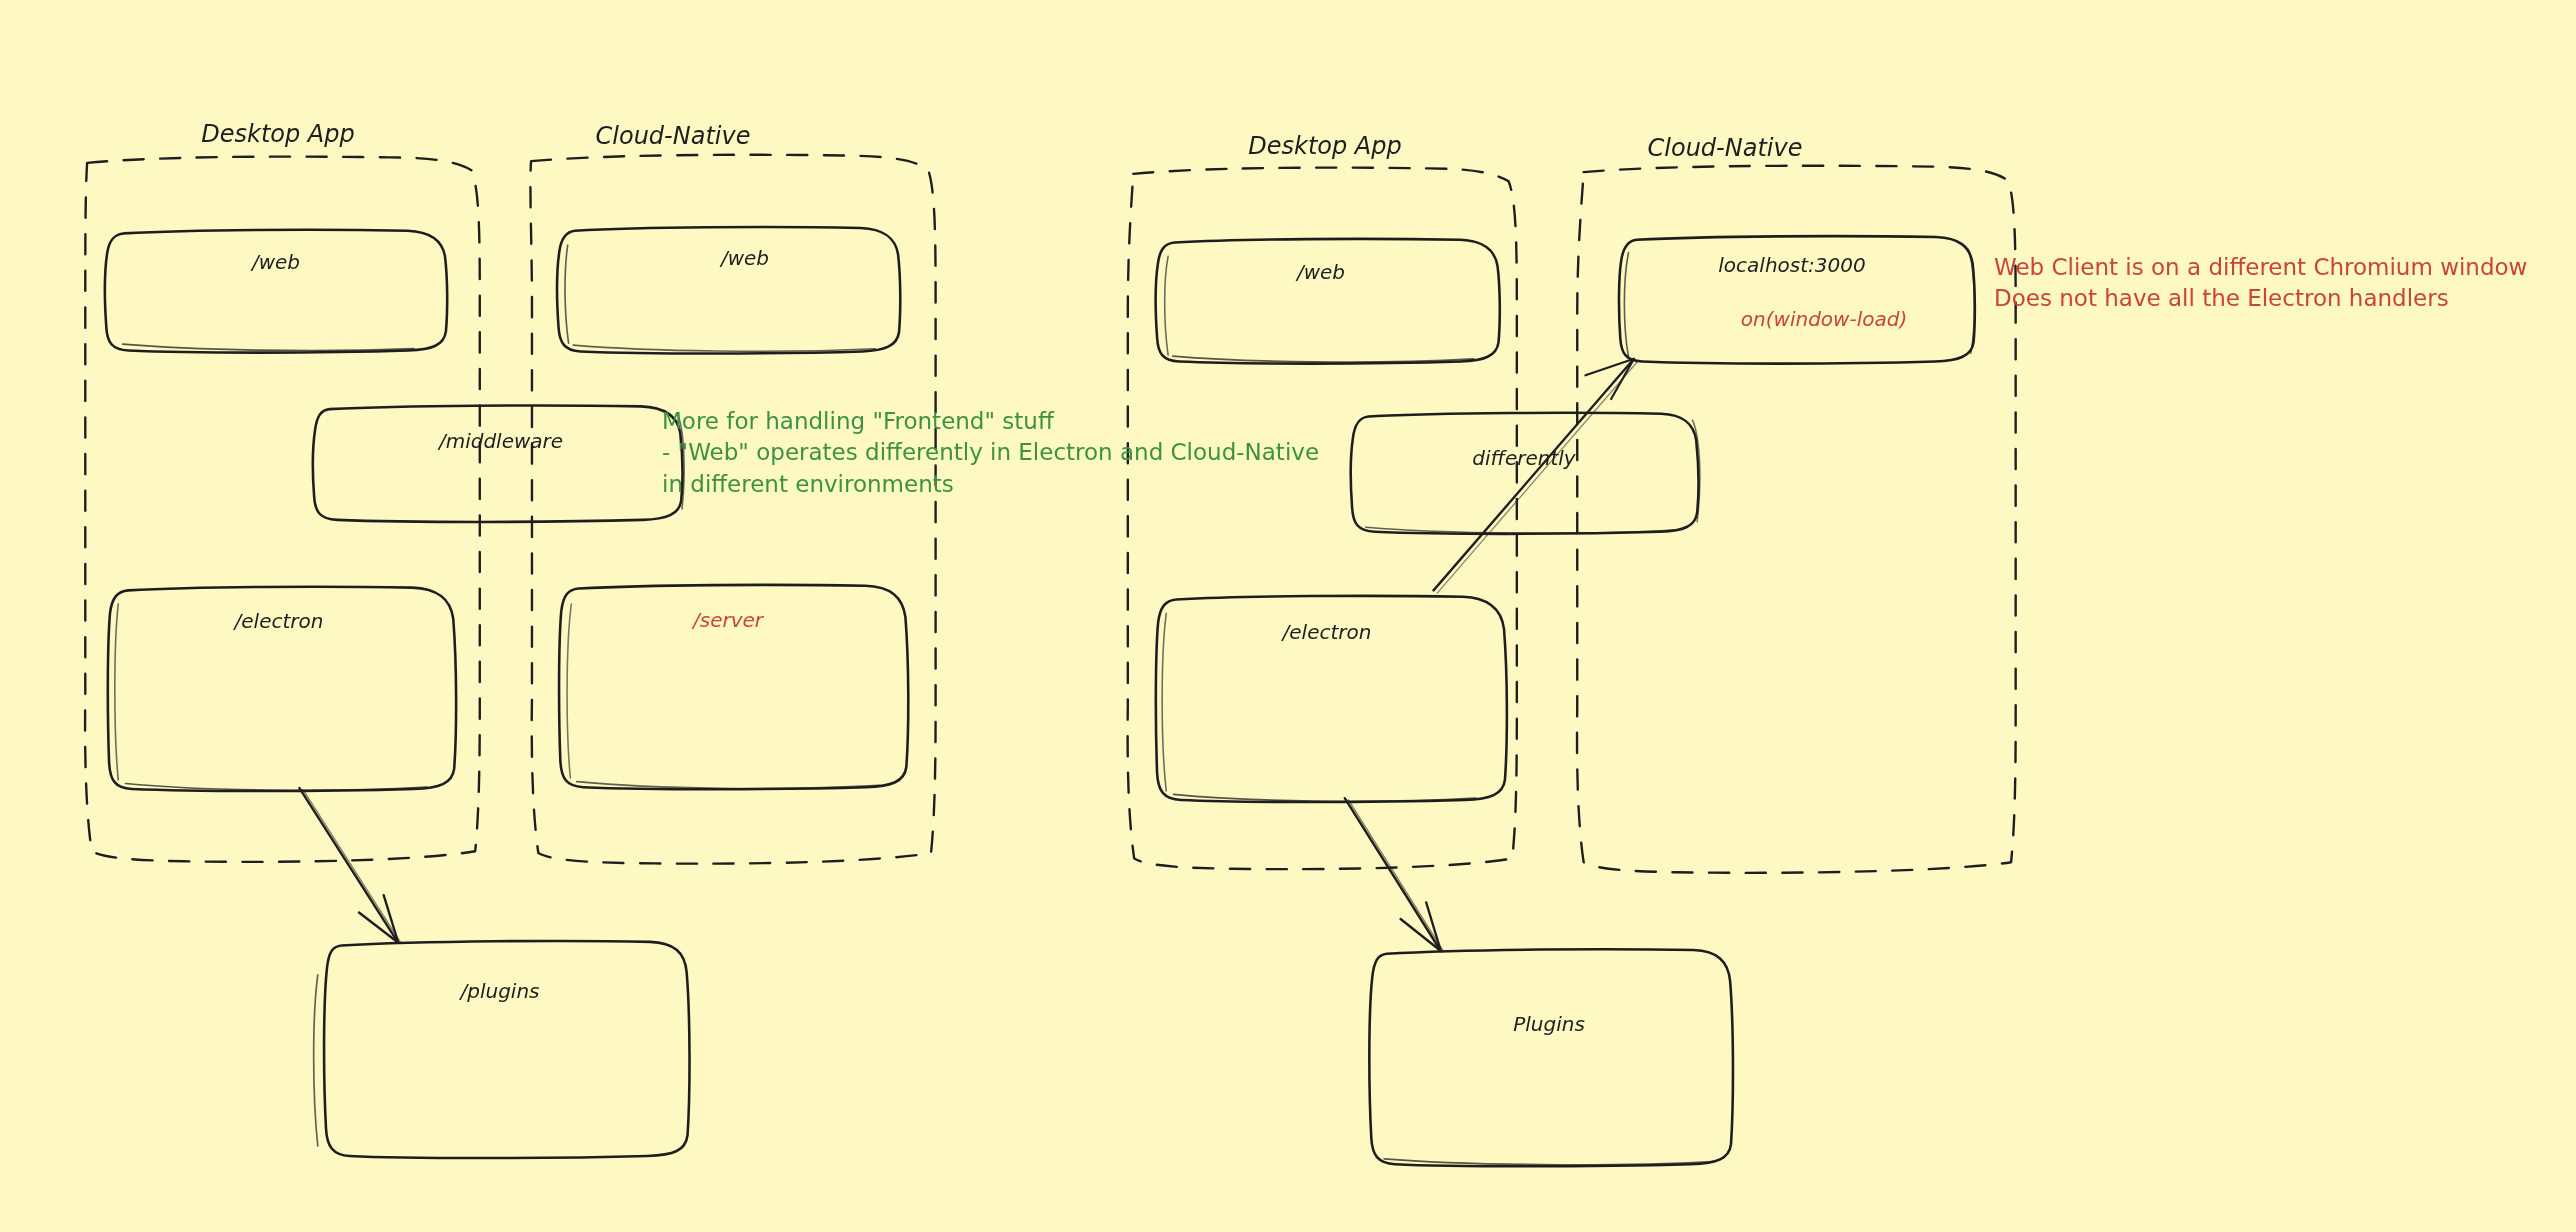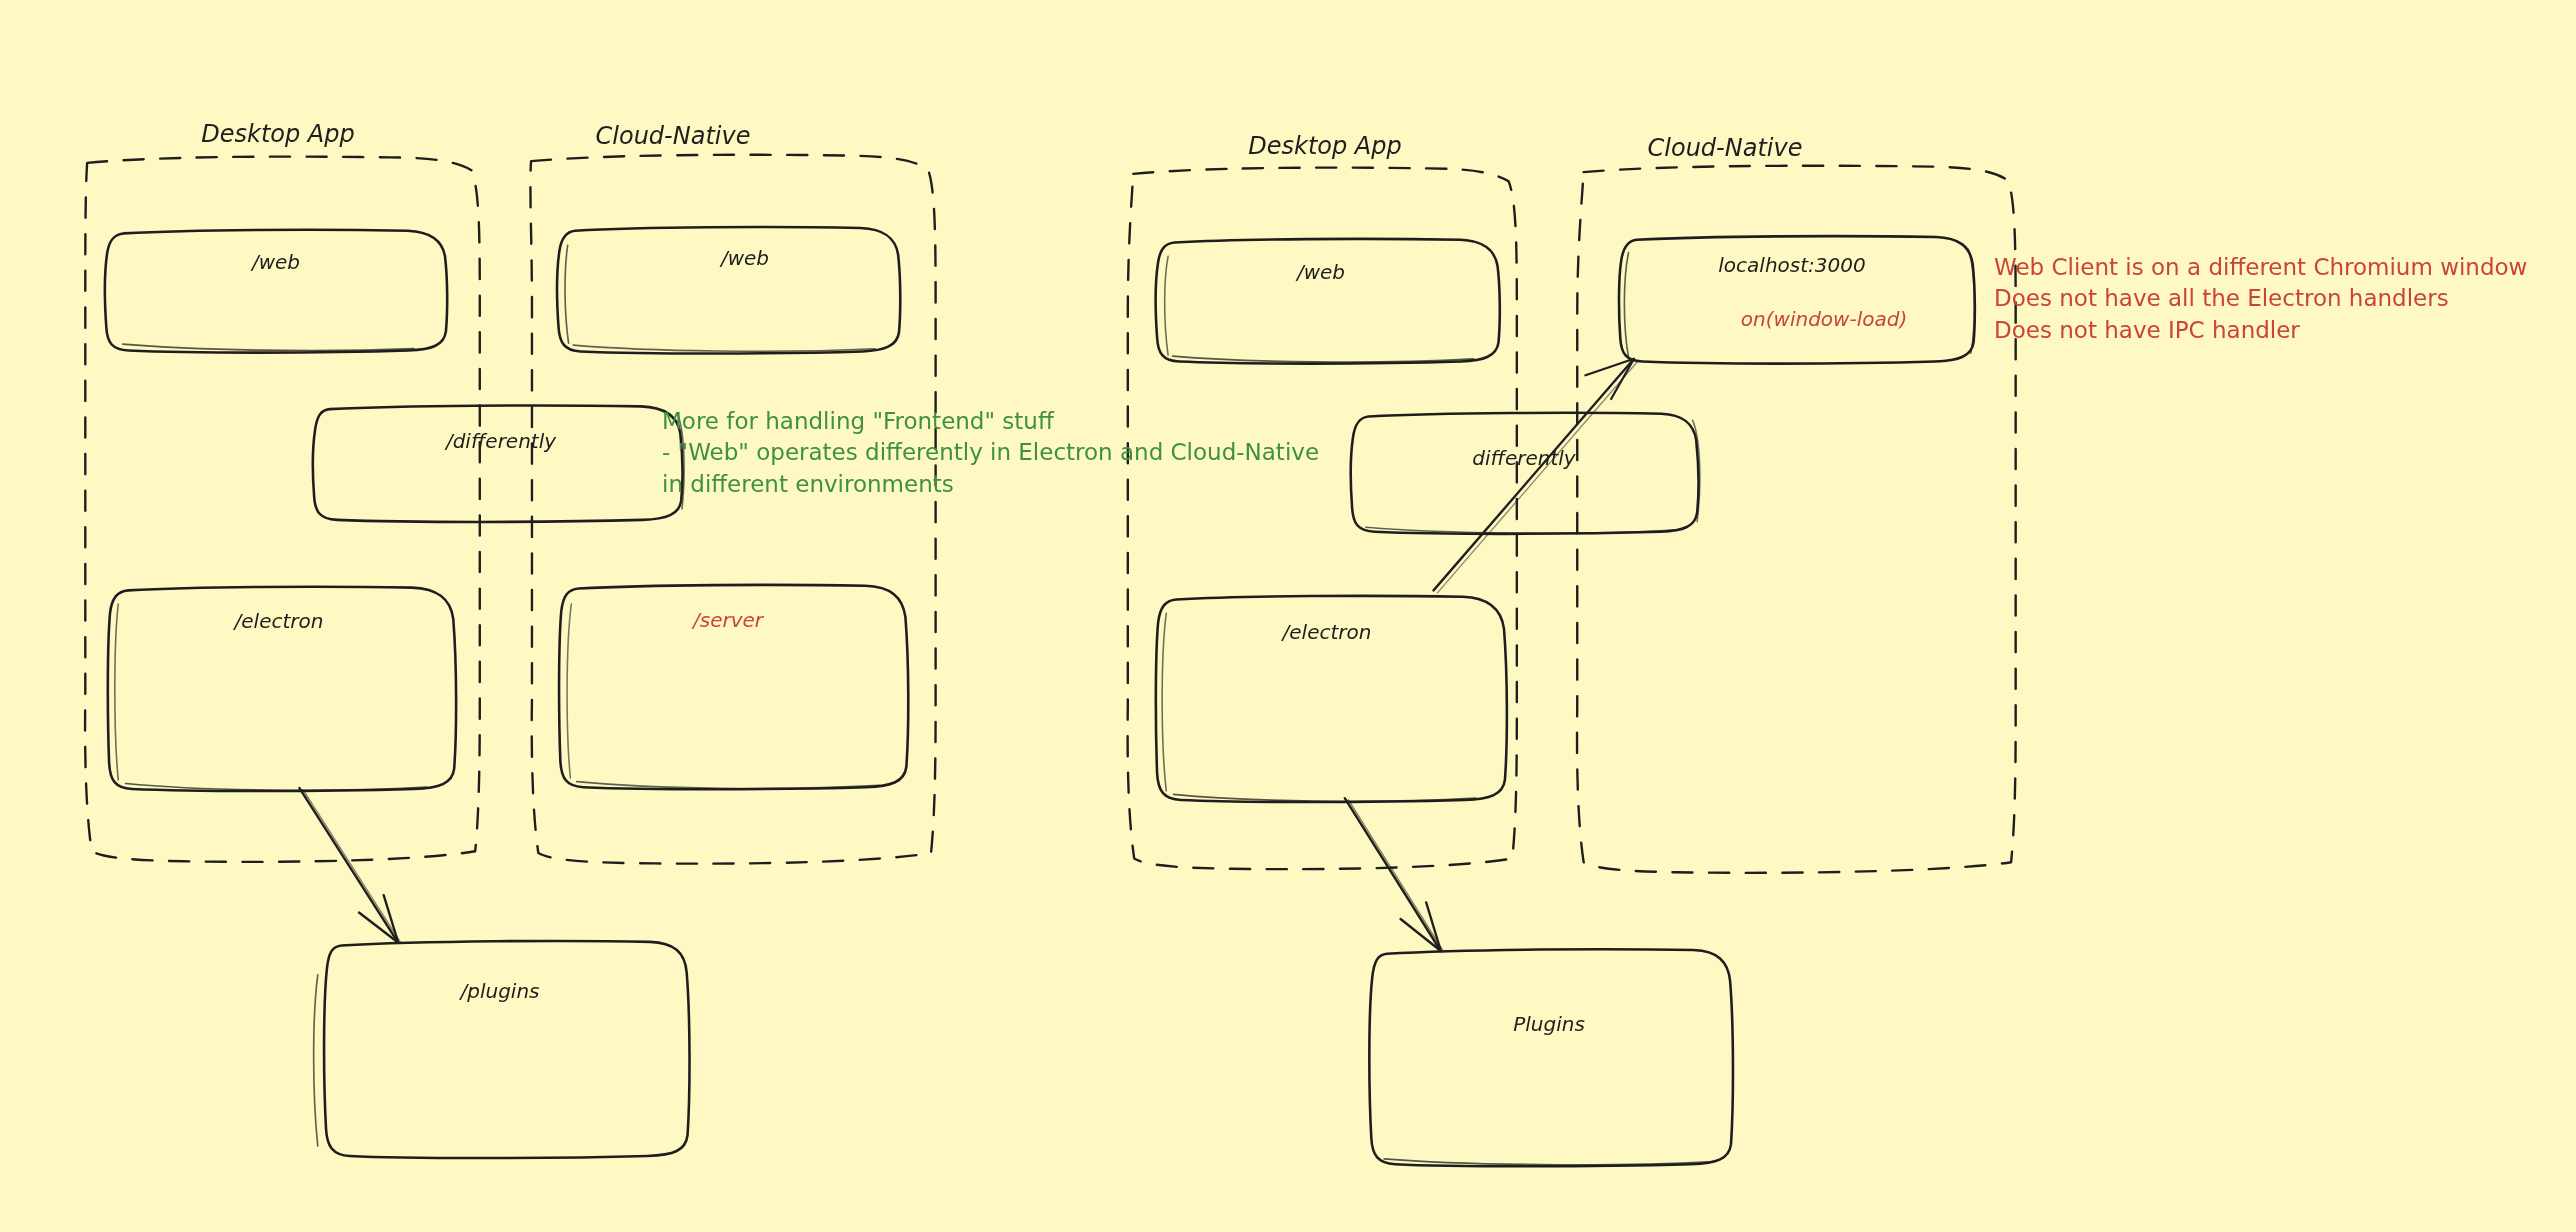--- a/index.html
+++ b/index.html
@@ -210,21 +210,21 @@
   </svg>
 
   <div class="lbl group-title" style="left:278px; top:119px;">Desktop App</div>
 
   <div class="lbl group-title" style="left:673px; top:121px;">Cloud-Native</div>
 
   <div class="lbl box-label" style="left:276px; top:249px;">/web</div>
 
   <div class="lbl box-label" style="left:745px; top:245px;">/web</div>
 
-  <div class="lbl box-label" style="left:501px; top:428px;">/differently</div>
+  <div class="lbl box-label" style="left:501px; top:428px;">/middleware</div>
 
   <div class="lbl box-label" style="left:279px; top:608px;">/electron</div>
 
   <div class="lbl box-label red" style="left:728px; top:607px;">/server</div>
 
   <div class="lbl box-label" style="left:500px; top:978px;">/plugins</div>
 
   <div class="note green" style="position:absolute; left:662px; top:406px;">
     <div>More for handling "Frontend" stuff</div>
     <div>- "Web" operates differently in Electron and Cloud-Native</div>
@@ -243,17 +243,16 @@
 
   <div class="lbl box-label small" style="left:1524px; top:445px;">differently</div>
 
   <div class="lbl box-label" style="left:1327px; top:619px;">/electron</div>
 
   <div class="lbl box-label" style="left:1549px; top:1011px;">Plugins</div>
 
   <div class="note red" style="position:absolute; left:1994px; top:240px;">
     <div>Web Client is on a different Chromium window</div>
     <div>Does not have all the Electron handlers</div>
-    <div>Does not have IPC handler</div>
   </div>
 
 </div>
 
 
 </body></html>

